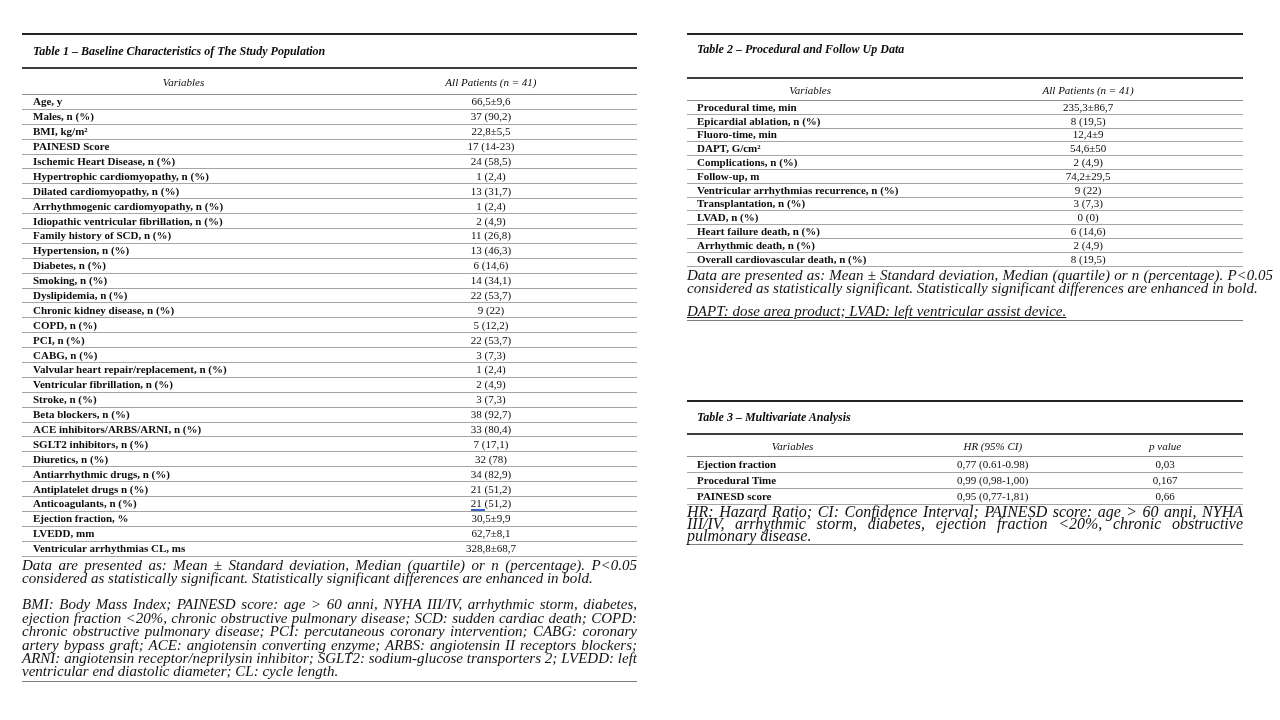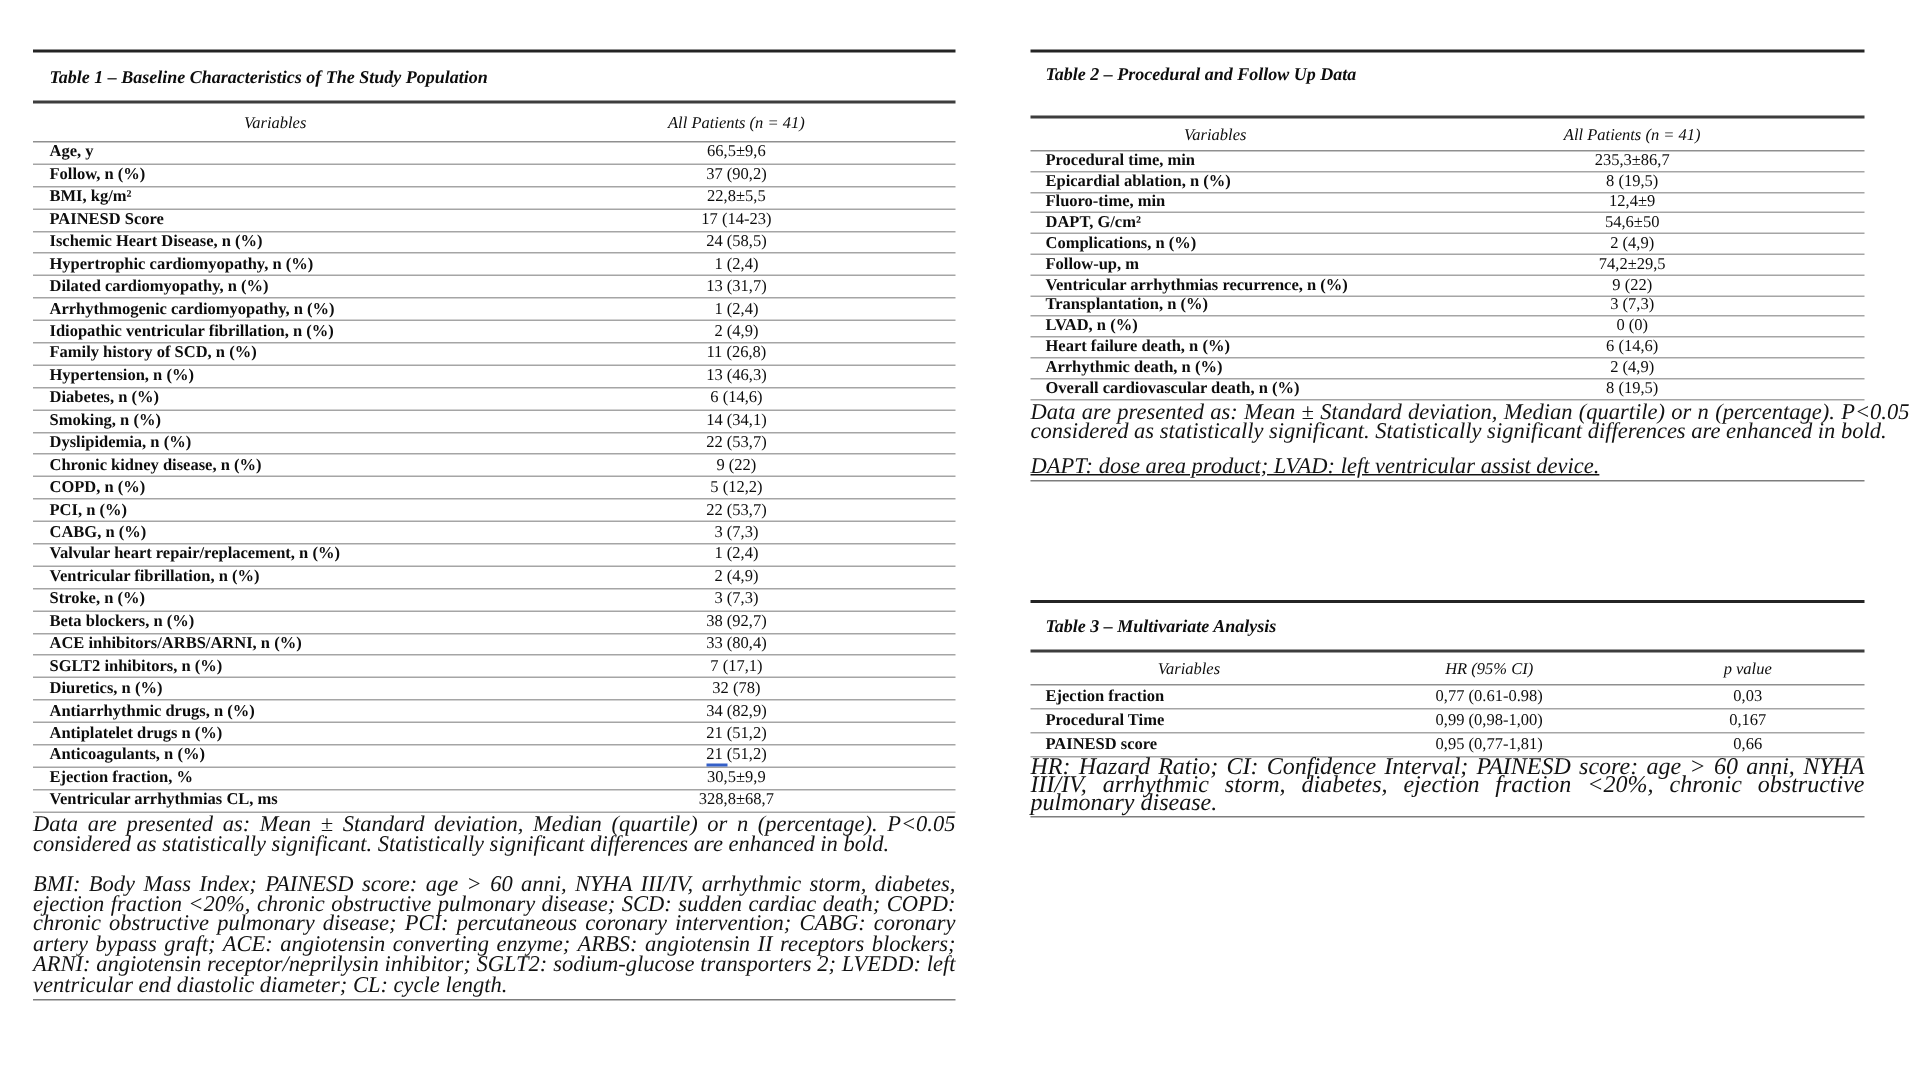--- a/index.html
+++ b/index.html
@@ -60,21 +60,21 @@
       <div class="c2 hc">All Patients (n = 41)</div>
     </div>
     <div class="t-rows">
 
         <div class="trow">
           <div class="tcell label c1">Age, y</div>
           <div class="tcell value c2"><span>66,5±9,6</span></div>
         </div>
 
         <div class="trow">
-          <div class="tcell label c1">Follow, n (%)</div>
+          <div class="tcell label c1">Males, n (%)</div>
           <div class="tcell value c2"><span>37 (90,2)</span></div>
         </div>
 
         <div class="trow">
           <div class="tcell label c1">BMI, kg/m²</div>
           <div class="tcell value c2"><span>22,8±5,5</span></div>
         </div>
 
         <div class="trow">
           <div class="tcell label c1">PAINESD Score</div>
@@ -199,20 +199,24 @@
         <div class="trow">
           <div class="tcell label c1">Anticoagulants, n (%)</div>
           <div class="tcell value c2"><span class="val-mark">21 </span><span>(51,2)</span></div>
         </div>
 
         <div class="trow">
           <div class="tcell label c1">Ejection fraction, %</div>
           <div class="tcell value c2"><span>30,5±9,9</span></div>
         </div>
 
+        <div class="trow">
+          <div class="tcell label c1">LVEDD, mm</div>
+          <div class="tcell value c2"><span>62,7±8,1</span></div>
+        </div>
 
         <div class="trow">
           <div class="tcell label c1">Ventricular arrhythmias CL, ms</div>
           <div class="tcell value c2"><span>328,8±68,7</span></div>
         </div>
       </div>
     <div class="t-foot t-foot1">Data are presented as: Mean ± Standard deviation, Median (quartile) or n (percentage). P&lt;0.05 considered as statistically significant. Statistically significant differences are enhanced in bold.</div>
     <div class="t-foot t-foot2">BMI: Body Mass Index; PAINESD score: age &gt; 60 anni, NYHA III/IV, arrhythmic storm, diabetes, ejection fraction &lt;20%, chronic obstructive pulmonary disease; SCD: sudden cardiac death; COPD: chronic obstructive pulmonary disease; PCI: percutaneous coronary intervention; CABG: coronary artery bypass graft; ACE: angiotensin converting enzyme; ARBS: angiotensin II receptors blockers; ARNI: angiotensin receptor/neprilysin inhibitor; SGLT2: sodium-glucose transporters 2; LVEDD: left ventricular end diastolic diameter; CL: cycle length.</div>
     <div class="t-bottom"></div>
   </div>

